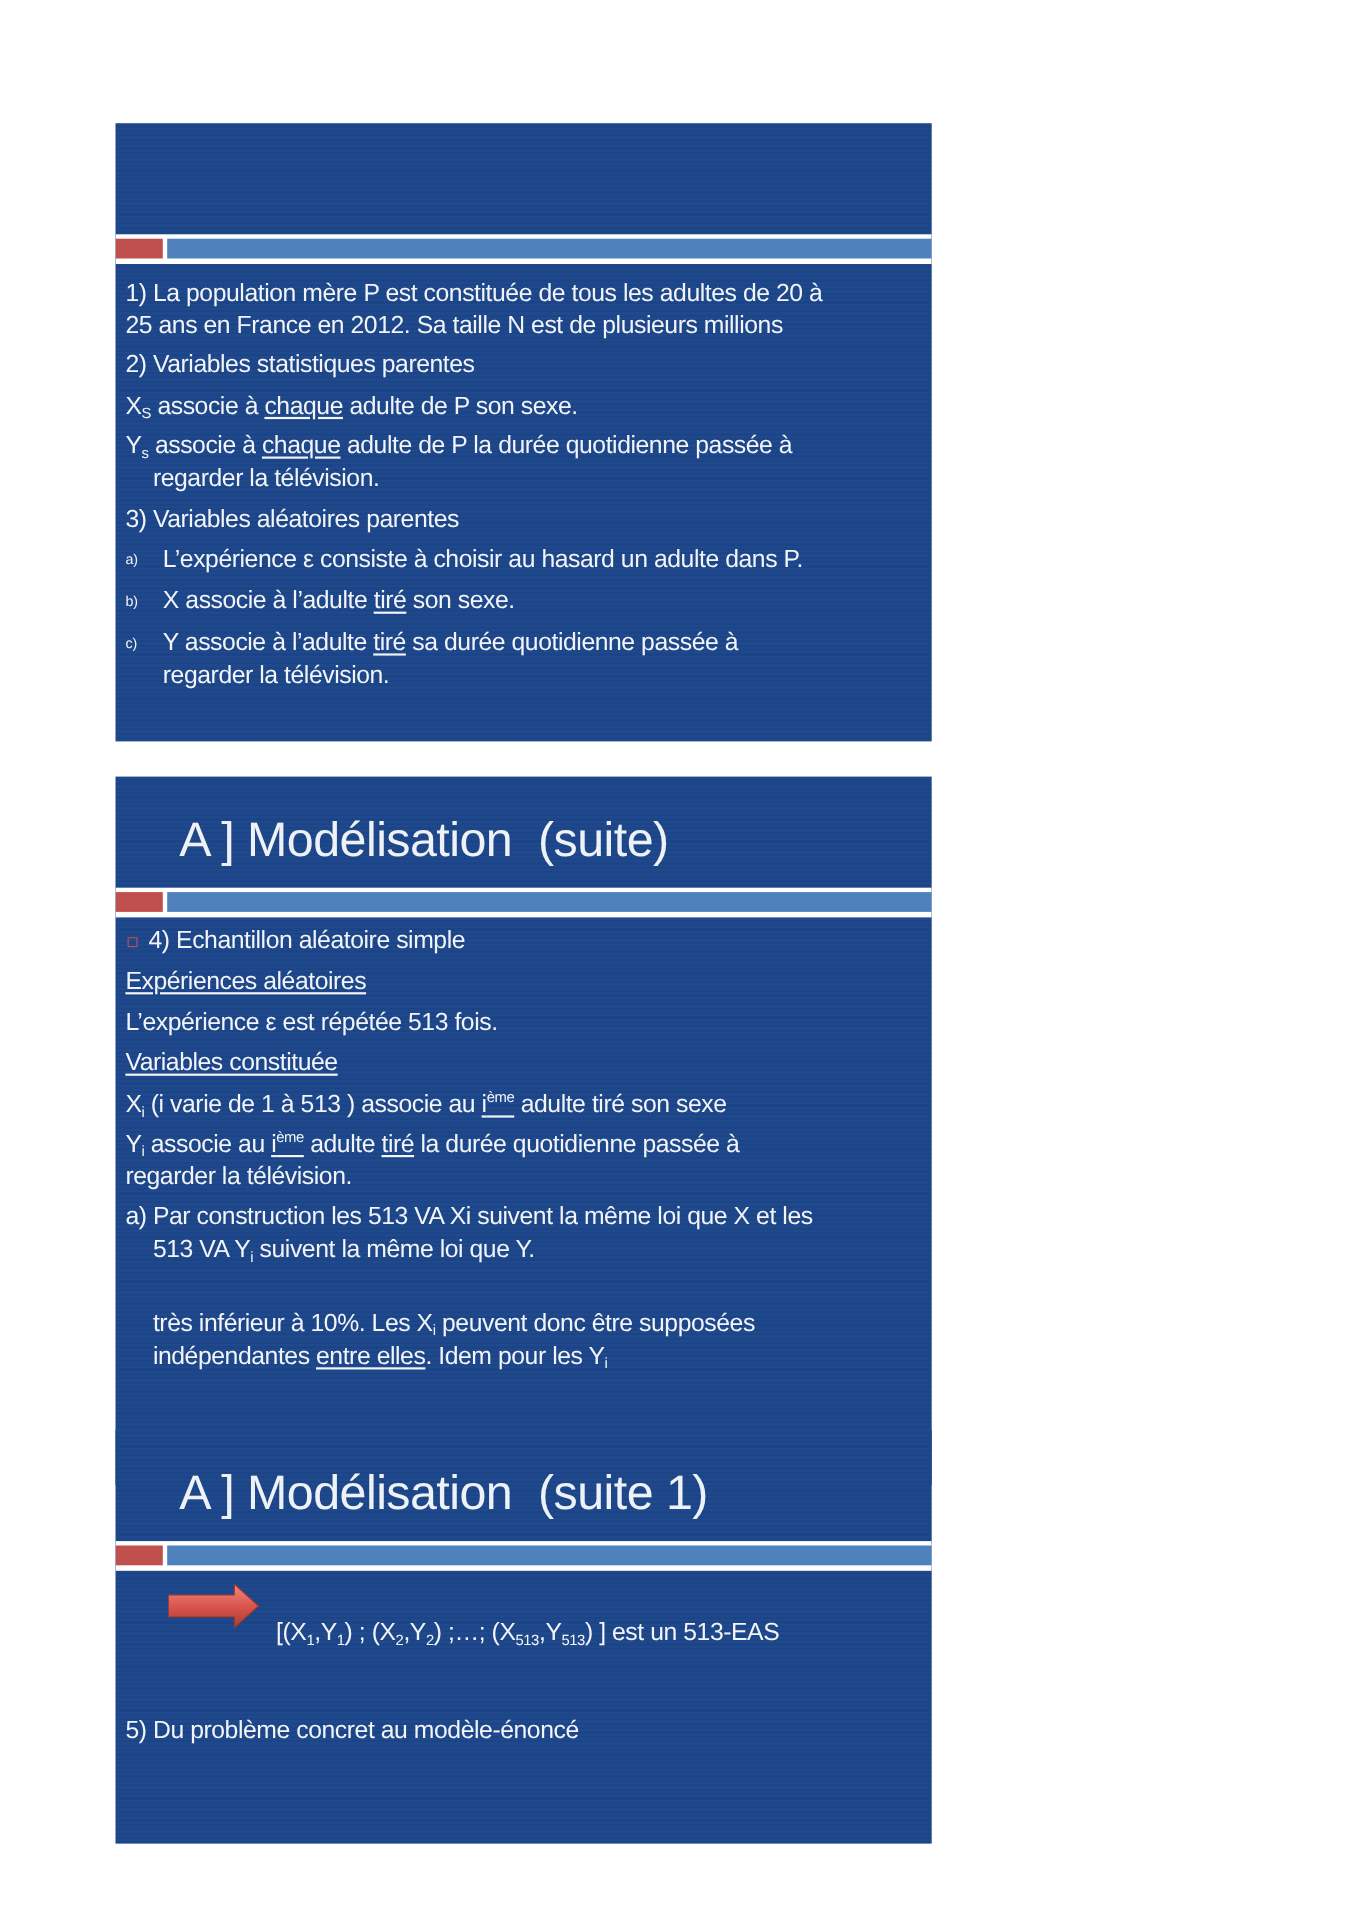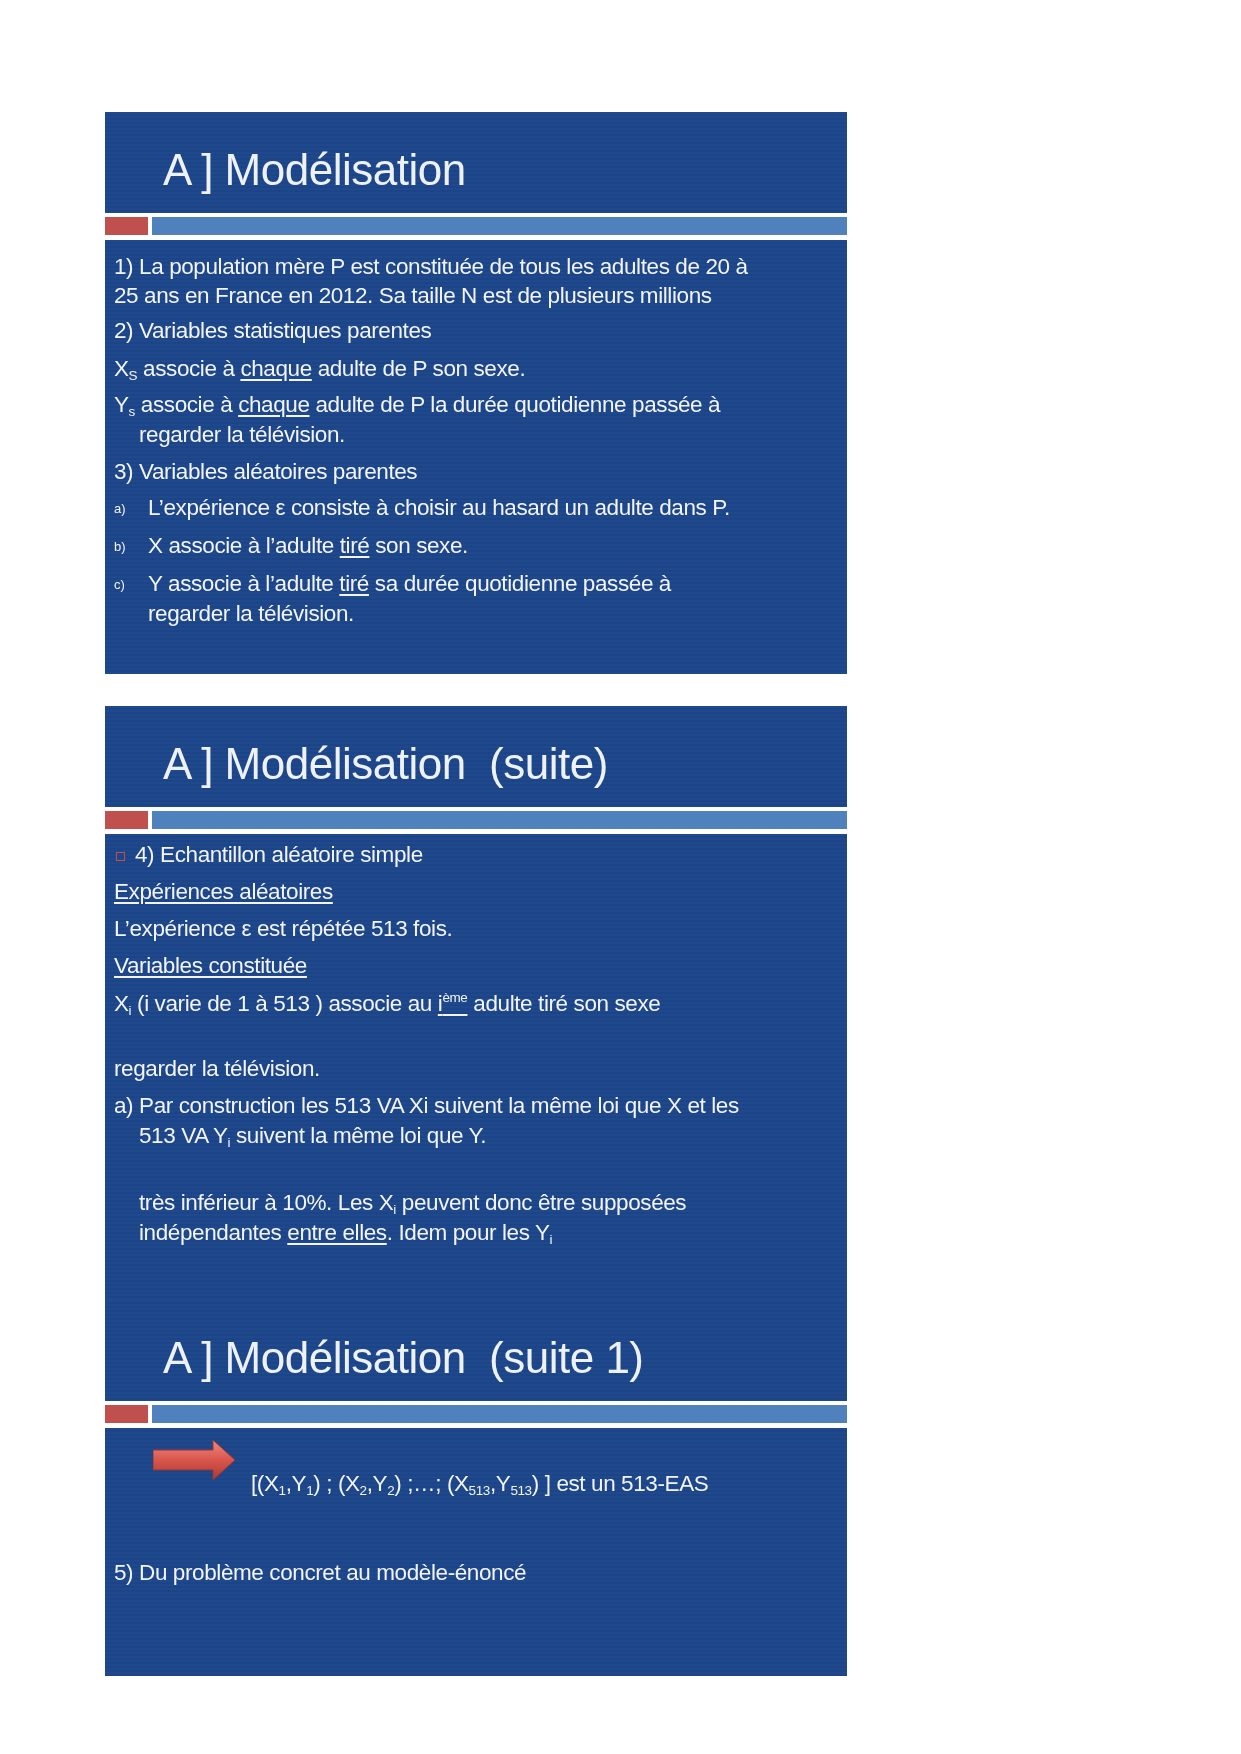--- a/index.html
+++ b/index.html
@@ -53,23 +53,20 @@
     position:absolute; left:48px; width:84px; height:40px;
   }
   .cutline {
     position:absolute; left:9px; height:6px;
   }
 </style>
 </head>
 <body>
 
 <div class="slide" style="top:112px; height:562px;">
-  <div class="header">
-    <div class="title">A ] Modélisation</div>
-  </div>
   <div class="sep">
     <div class="red"></div>
     <div class="blue"></div>
   </div>
   <div class="body">
     <div class="line" style="top:13px">1) La population mère P est constituée de tous les adultes de 20 à</div>
     <div class="line" style="top:42px">25 ans en France en 2012. Sa taille N est de plusieurs millions</div>
     <div class="line" style="top:77px">2) Variables statistiques parentes</div>
     <div class="line" style="top:151px"><span>Y</span><sub>s</sub><span> associe à </span><span class="u">chaque</span><span> adulte de P la durée quotidienne passée à</span></div>
     <div class="line" style="top:115px"><span>X</span><sub>S</sub><span> associe à </span><span class="u">chaque</span><span> adulte de P son sexe.</span></div>
@@ -93,20 +90,21 @@
     <div class="red"></div>
     <div class="blue"></div>
   </div>
   <div class="body">
     <div class="bullet-sq" style="top:18px"></div>
     <div class="line" style="top:7px; left:30px">4) Echantillon aléatoire simple</div>
     <div class="line u" style="top:44px">Expériences aléatoires</div>
     <div class="line" style="top:81px">L’expérience ε est répétée 513 fois.</div>
     <div class="line u" style="top:118px">Variables constituée</div>
     <div class="line" style="top:156px"><span>X</span><sub>i</sub><span> (i varie de 1 à 513 ) associe au </span><span class="u"><span>i</span><sup>ème</sup></span><span> adulte tiré son sexe</span></div>
+    <div class="line" style="top:192px"><span>Y</span><sub>i</sub><span> associe au </span><span class="u"><span>i</span><sup>ème</sup></span><span> adulte </span><span class="u">tiré</span><span> la durée quotidienne passée à</span></div>
     <div class="line" style="top:221px">regarder la télévision.</div>
     <div class="line" style="top:258px">a) Par construction les 513 VA Xi suivent la même loi que X et les</div>
     <div class="line indent" style="top:288px"><span>513 VA Y</span><sub>i</sub><span> suivent la même loi que Y.</span></div>
     <div class="line indent" style="top:355px"><span>très inférieur à 10%. Les X</span><sub>i</sub><span> peuvent donc être supposées</span></div>
     <div class="line indent" style="top:385px"><span>indépendantes </span><span class="u">entre elles</span><span>. Idem pour les Y</span><sub>i</sub></div>
   </div>
 </div>
 
 <div class="slide" style="top:1300px; height:376px;">
   <div class="header">

